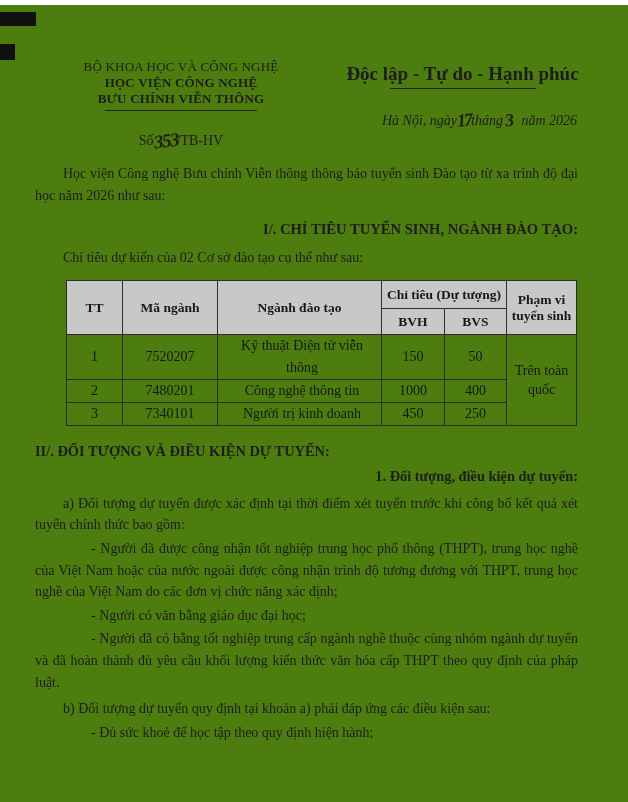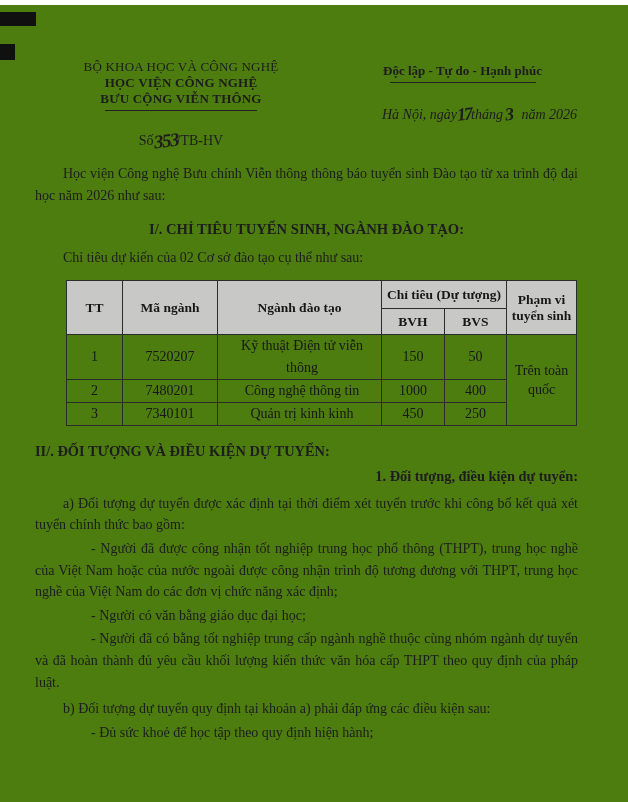--- a/index.html
+++ b/index.html
@@ -13,38 +13,38 @@
   .scan-mark { position:absolute; left:0; background:#101010; }
   .scan-mark.m1 { top:7px; width:36px; height:14px; }
   .scan-mark.m2 { top:39px; width:15px; height:16px; }
 
   .header { display:flex; padding:54px 30px 0 35px; }
   .header-left { width:292px; text-align:center; }
   .header-right { flex:1; text-align:center; }
   .org-line1 { font-size:13px; letter-spacing:0.2px; }
   .org-line2, .org-line3 { font-size:13px; font-weight:bold; letter-spacing:0.2px; }
   .republic-line { font-size:13px; font-weight:bold; letter-spacing:0.2px; }
-  .motto-line { font-size:13px; font-weight:bold; margin-top:4px; }
+  .motto-line { font-size:19px; font-weight:bold; margin-top:4px; }
   .rule { border-bottom:1.6px solid #232323; margin:3px auto 0 auto; }
   .rule.left-rule { width:152px; }
   .rule.right-rule { width:146px; }
   .doc-number { margin-top:17px; font-size:14px; }
   .issue-date { margin-top:20px; font-size:14px; font-style:italic; padding-left:34px; }
   .hand { display:inline-block; font-weight:bold; font-style:italic; transform:rotate(-7deg); }
   .hand.num-doc { font-size:19px; margin:0 -1px 0 0; letter-spacing:-1.5px; position:relative; top:2px; }
   .hand.num-day { font-size:18px; letter-spacing:-2px; position:relative; top:1px; }
   .hand.num-month { font-size:18px; position:relative; top:1px; margin:0 4px 0 2px; }
 
   .title-block { text-align:center; margin-top:22px; }
   .title-line { font-size:17px; font-weight:bold; letter-spacing:0.4px; line-height:27px; }
 
   .content { padding:0 50px 0 35px; font-size:14px; line-height:21.6px; text-align:justify; }
   .content p { margin:0; }
   .intro { margin-top:13px !important; text-indent:28px; }
-  .sec-heading { font-weight:bold; font-size:14.6px; margin-top:13px !important; text-align:center; }
+  .sec-heading { font-weight:bold; font-size:14.6px; margin-top:13px !important; text-align:right; }
   .lead { margin-top:6px !important; text-indent:28px; }
 
   table.quota {
     border-collapse:collapse; table-layout:fixed; width:510px;
     margin:12px 0 0 31px; font-size:14px; color:#171717;
   }
   table.quota th, table.quota td { border:1.6px solid #2c2c2c; padding:0 2px; }
   table.quota thead th {
     background:#c8c8c6; font-weight:bold; font-size:13.5px; text-align:center; line-height:16px;
   }
@@ -64,21 +64,21 @@
 
 <div class="page">
 
   <div class="scan-mark m1"></div>
   <div class="scan-mark m2"></div>
 
   <div class="header">
     <div class="header-left">
       <div class="org-line1">BỘ KHOA HỌC VÀ CÔNG NGHỆ</div>
       <div class="org-line2">HỌC VIỆN CÔNG NGHỆ</div>
-      <div class="org-line3">BƯU CỘNG VIỄN THÔNG</div>
+      <div class="org-line3">BƯU CHÍNH VIỄN THÔNG</div>
       <div class="rule left-rule"></div>
       <div class="doc-number"><span>Số</span><span class="hand num-doc">353</span><span>/TB-HV</span></div>
     </div>
     <div class="header-right">
       <div class="motto-line">Độc lập - Tự do - Hạnh phúc</div>
       <div class="rule right-rule"></div>
       <div class="issue-date"><span>Hà Nội, ngày</span><span class="hand num-day">17</span><span>tháng</span><span class="hand num-month">3</span> <span>năm 2026</span></div>
     </div>
   </div>
 
@@ -123,21 +123,21 @@
         <tr>
           <td>2</td>
           <td>7480201</td>
           <td class="major-cell">Công nghệ thông tin</td>
           <td>1000</td>
           <td>400</td>
         </tr>
         <tr>
           <td>3</td>
           <td>7340101</td>
-          <td class="major-cell">Quản trị kinh kinh</td>
+          <td class="major-cell">Người trị kinh doanh</td>
           <td>450</td>
           <td>250</td>
         </tr>
       </tbody>
     </table>
 
     <p class="clause-heading">II/. ĐỐI TƯỢNG VÀ ĐIỀU KIỆN DỰ TUYỂN:</p>
     <p class="sub-heading">1. Đối tượng, điều kiện dự tuyển:</p>
 
     <p class="para">a) Đối tượng dự tuyển được xác định tại thời điểm xét tuyển trước khi công bố kết quả xét tuyển chính thức bao gồm:</p>

